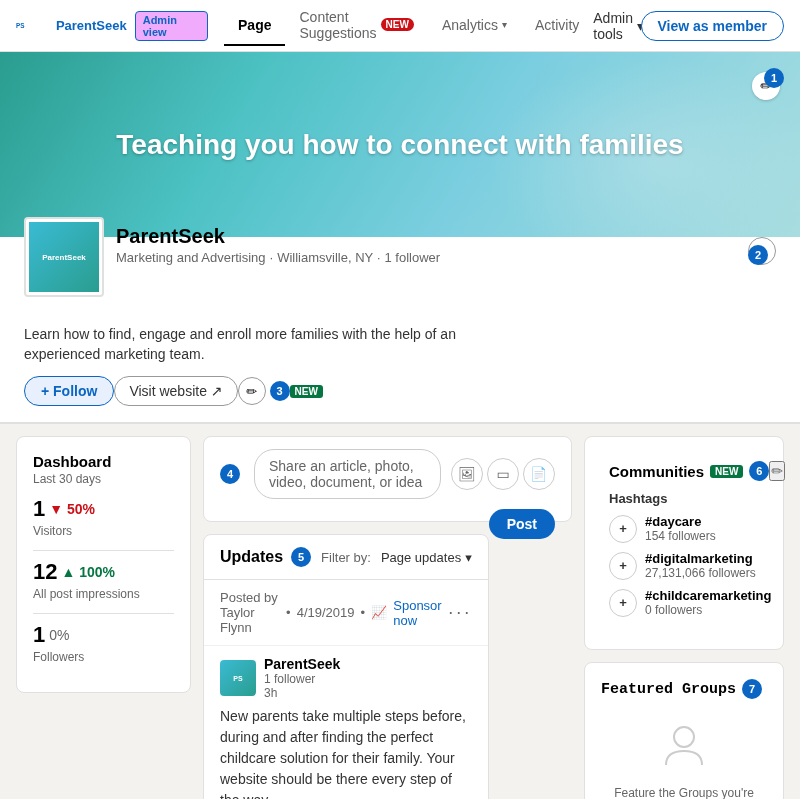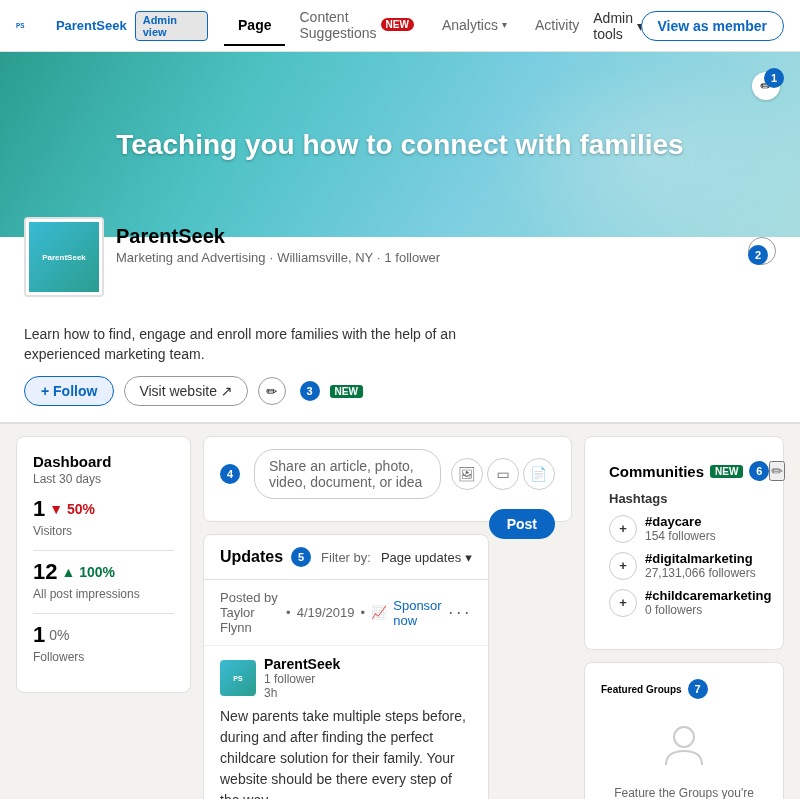--- a/index.html
+++ b/index.html
@@ -10,21 +10,21 @@
       background: #fff;
       border-bottom: 1px solid #e0e0e0;
       padding: 0 16px;
       display: flex;
       align-items: center;
       height: 52px;
       position: relative;
     }
     .logo-area { display: flex; align-items: center; gap: 8px; margin-right: 16px; }
     .logo-text { font-size: 13px; font-weight: 700; color: #0a66c2; }
-    .admin-badge { background: #e5e5e5; color: #0a66c2; border: 1px solid #0a66c2; border-radius: 4px; font-size: 11px; padding: 2px 7px; font-weight: 600; }
+    .admin-badge { background: #f0abfc; color: #0a66c2; border: 1px solid #0a66c2; border-radius: 4px; font-size: 11px; padding: 2px 7px; font-weight: 600; }
     .nav-tabs { display: flex; align-items: center; gap: 0; flex: 1; }
     .nav-tab {
       padding: 16px 14px;
       font-size: 14px;
       color: #666;
       cursor: pointer;
       border-bottom: 2px solid transparent;
       height: 40px;
       display: flex;
       align-items: center;
@@ -96,21 +96,21 @@
     .profile-logo-inner {
       width: 70px; height: 70px;
       background: linear-gradient(135deg, #3abbd4, #2a9d8f);
       display: flex; align-items: center; justify-content: center;
       color: #fff; font-size: 10px; font-weight: 700; text-align: center;
     }
     .profile-info { margin-top: -12px; margin-left: 0; }
     .profile-name { font-size: 20px; font-weight: 700; color: #000; }
     .profile-sub { font-size: 13px; color: #666; margin-top: 2px; }
     .profile-desc { font-size: 14px; color: #333; margin-top: 8px; max-width: 500px; line-height: 1.4; }
-    .profile-actions { display: flex; align-items: center; gap: 10px; margin-top: 12px; }
+    .profile-actions { display: flex; align-items: center; margin-top: 12px; }
     .btn-follow {
       background: #e8f0fe; color: #0a66c2; border: 1px solid #0a66c2;
       border-radius: 20px; padding: 6px 16px; font-size: 14px; font-weight: 600;
       cursor: pointer; display: flex; align-items: center; gap: 4px;
     }
     .btn-visit {
       background: #fff; color: #333; border: 1px solid #999;
       border-radius: 20px; padding: 6px 14px; font-size: 14px; cursor: pointer;
       display: flex; align-items: center; gap: 4px;
     }
@@ -263,21 +263,21 @@
       display: inline-flex; align-items: center; justify-content: center;
     }
 
     .featured-groups-panel {
       background: #fff;
       border: 1px solid #e0e0e0;
       border-radius: 8px;
       padding: 16px;
     }
     .fg-header { display: flex; align-items: center; justify-content: space-between; margin-bottom: 12px; }
-    .fg-title { font-size: 10px; font-weight: 700; }
+    .fg-title { font-size: 15px; font-weight: 700; font-family: Liberation Mono, monospace; }
     .step-badge-7 {
       background: #0a66c2; color: #fff; border-radius: 50%;
       width: 20px; height: 20px; font-size: 11px; font-weight: 700;
       display: inline-flex; align-items: center; justify-content: center;
     }
     .fg-empty { text-align: center; padding: 10px 0; }
     .fg-avatar-icon { font-size: 36px; color: #ccc; margin-bottom: 8px; }
     .fg-empty-text { font-size: 12px; color: #666; margin-bottom: 10px; }
 
     .nav-right { display: flex; align-items: center; gap: 16px; margin-left: auto; }

